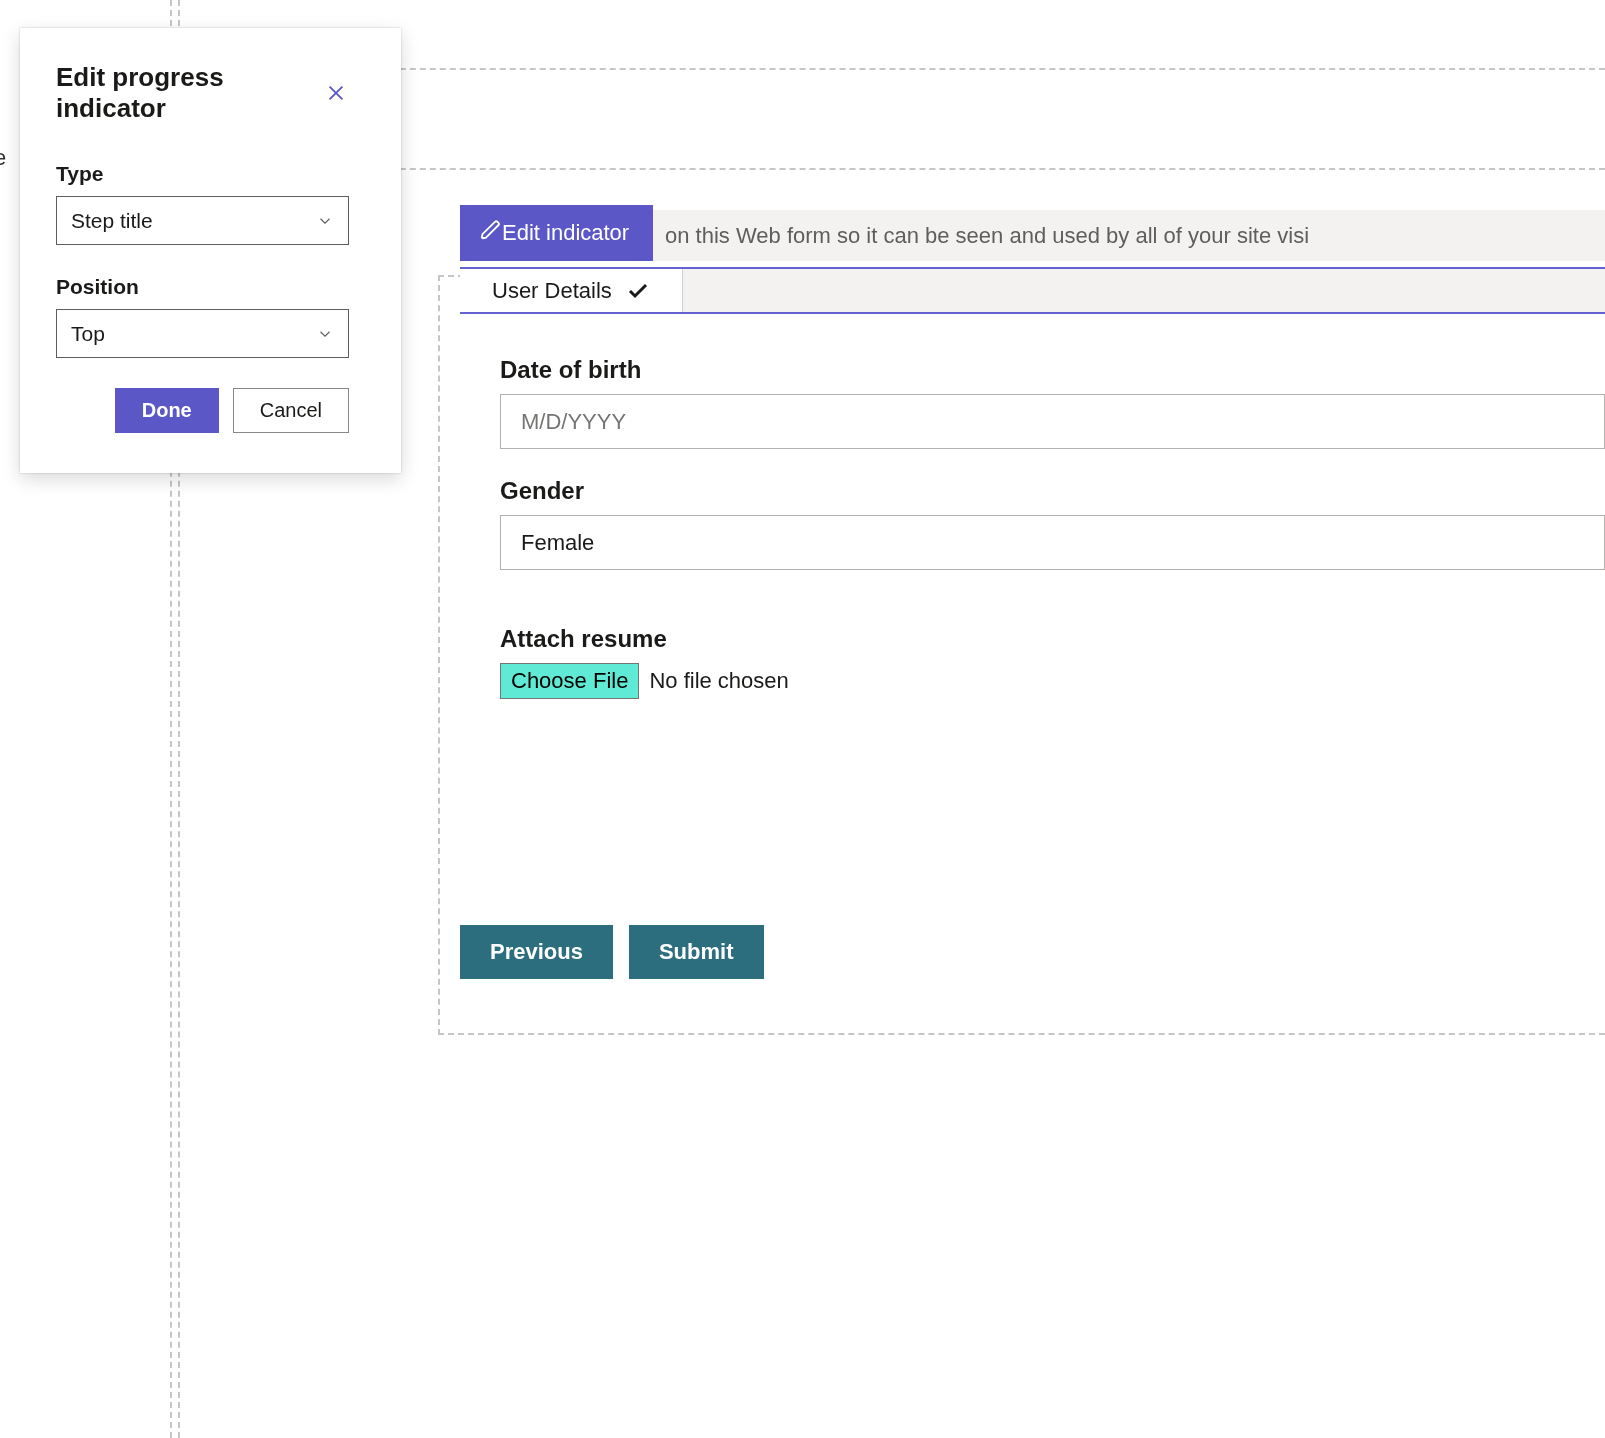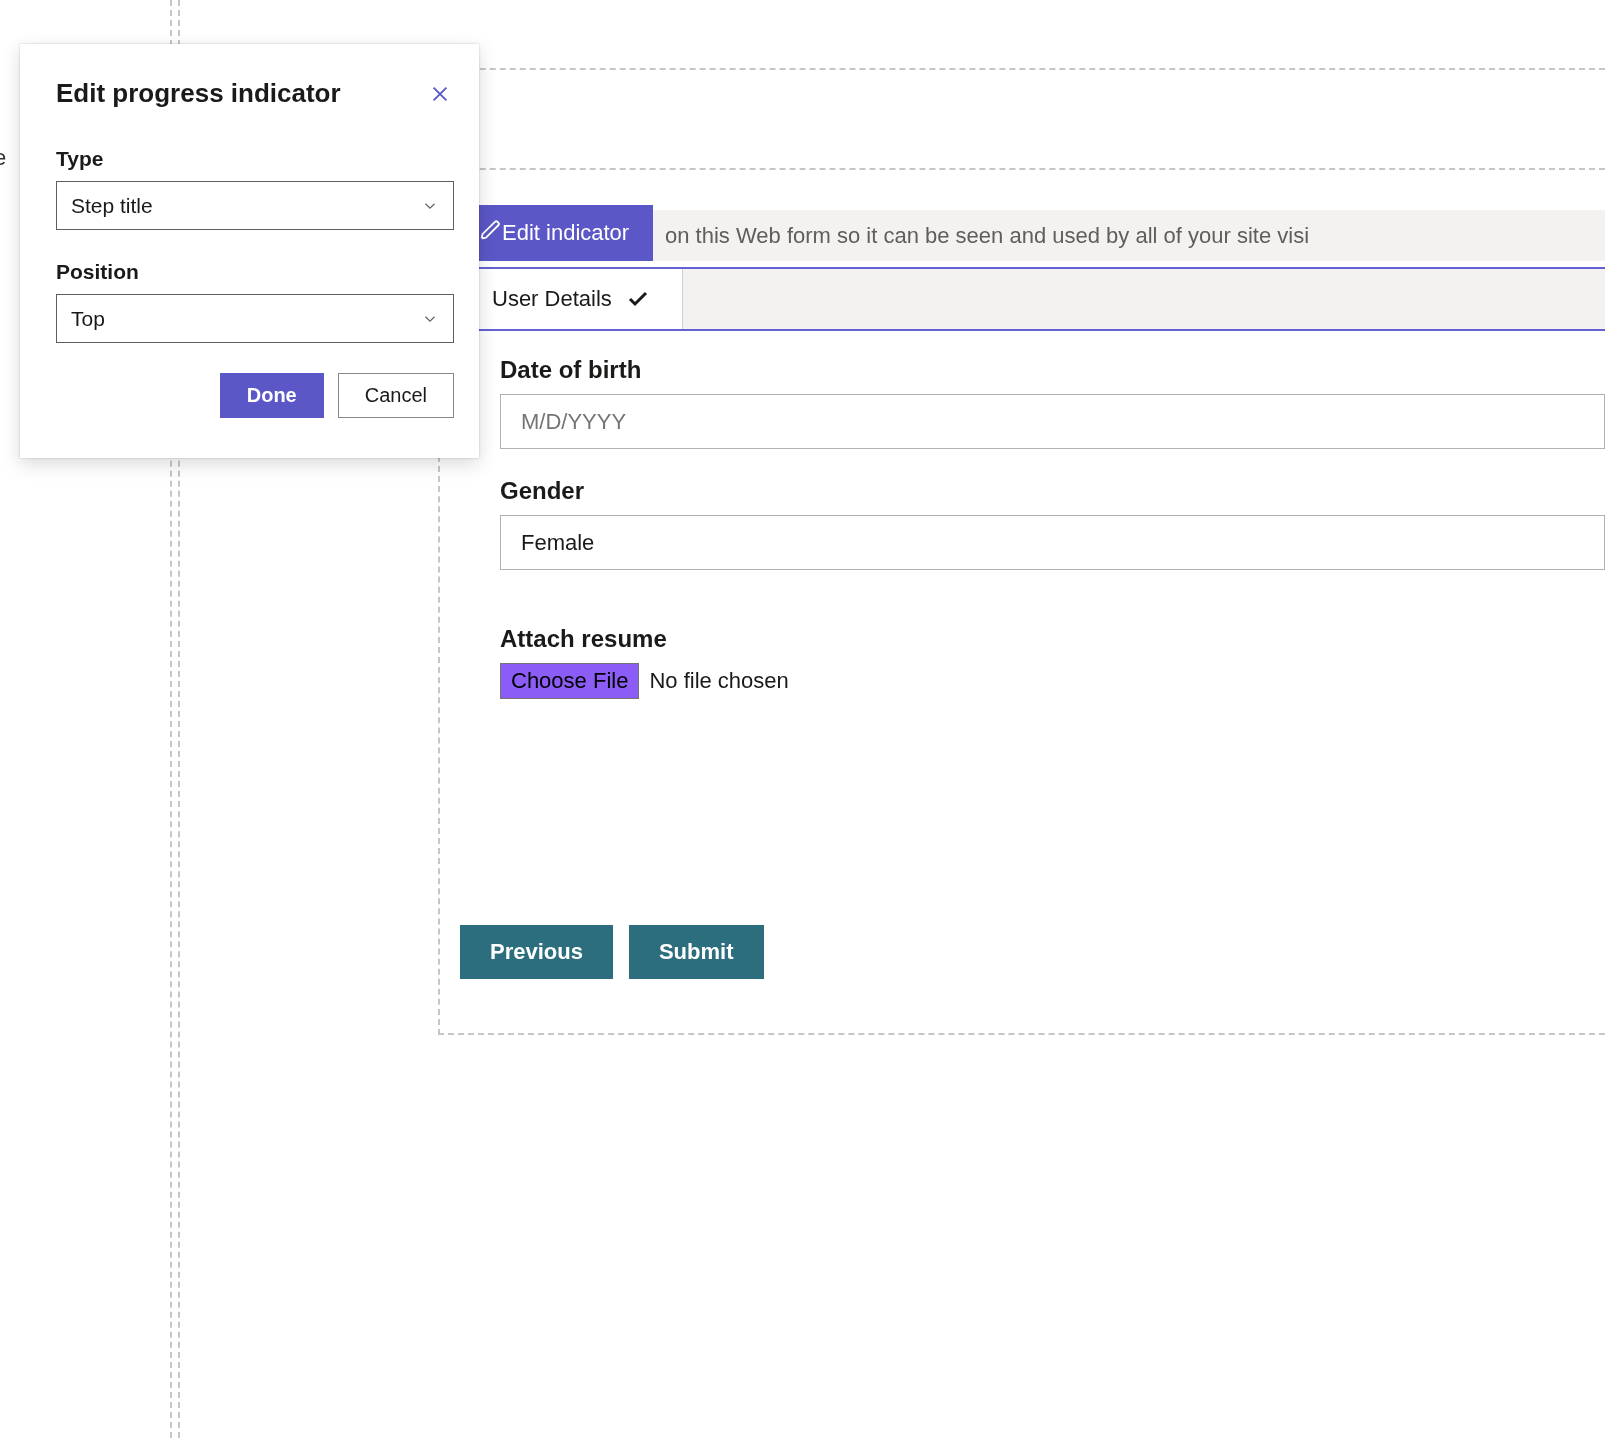--- a/index.html
+++ b/index.html
@@ -61,21 +61,21 @@
     display:flex;
     align-items:center;
     cursor:pointer;
   }
   .edit-indicator-btn svg { width:22px; height:22px; stroke:#fff; fill:none; stroke-width:2; }
 
   
   .steps {
     position:absolute;
     left:460px; right:0; top:267px;
-    height:64px;
+    height:47px;
     display:flex;
     border-top:2px solid #6461d2;
     border-bottom:2px solid #6461d2;
     background:#f3f2f1;
   }
   .step {
     border-right:1px solid #d2d0ce;
     display:flex; align-items:center; justify-content:center;
     gap:14px;
     font-size:22px;
@@ -107,21 +107,21 @@
   .text-input::placeholder { color:#767472; }
   .select-like {
     position:relative;
   }
   .file-row {
     display:flex; align-items:center; gap:10px;
   }
   .choose-file-btn {
     font-family: Arial, sans-serif;
     font-size:22px;
-    background:#8b5cf6;
+    background:#5eead4;
     border:1px solid #767472;
     padding:4px 10px;
     cursor:pointer;
   }
   .no-file-text {
     font-family: Arial, sans-serif;
     font-size:22px;
     color:#1b1a19;
   }
   .attach-block { margin-top:55px; }
@@ -138,25 +138,25 @@
     border:none;
     font-size:22px;
     font-weight:700;
     padding:14px 30px;
     cursor:pointer;
   }
 
   
   .modal {
     position:absolute;
-    left:20px; top:44px;
-    width:459px;
+    left:20px; top:28px;
+    width:381px;
     background:#ffffff;
     box-shadow:0 6px 18px rgba(0,0,0,0.15), 0 0 2px rgba(0,0,0,0.2);
-    padding:34px 25px 40px 36px;
+    padding:34px 52px 40px 36px;
     z-index:10;
   }
   .modal-header {
     display:flex; justify-content:space-between; align-items:center;
     margin-bottom:38px;
   }
   .modal-title { font-size:26px; font-weight:700; color:#1b1a19; }
   .close-btn {
     background:none; border:none; cursor:pointer;
     width:28px; height:28px; padding:0;

